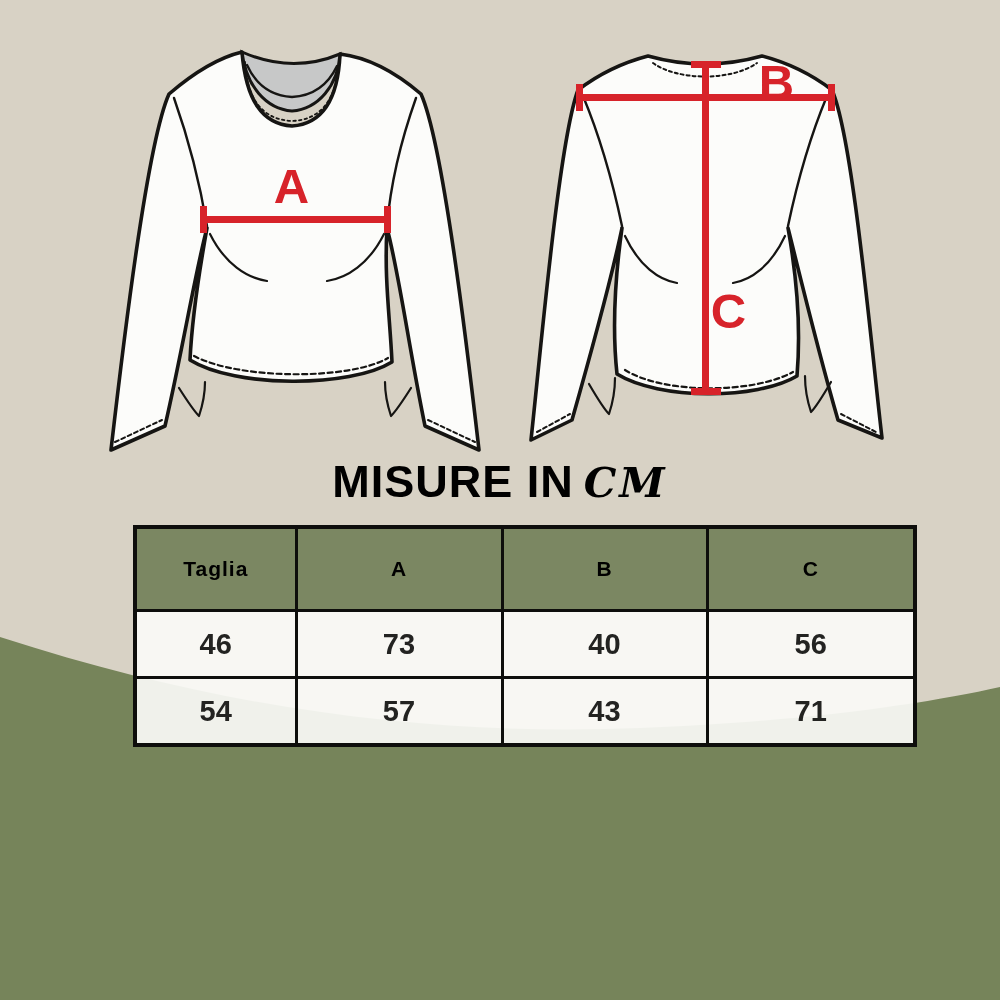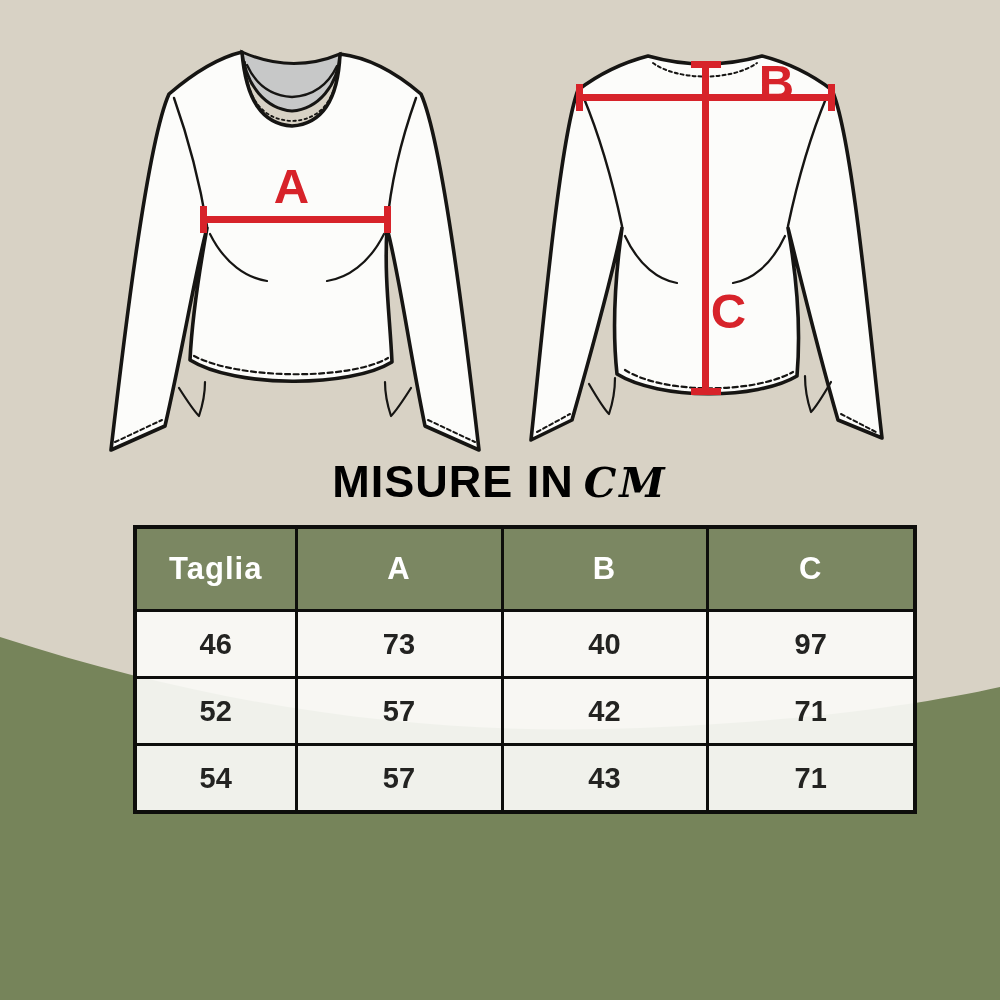--- a/index.html
+++ b/index.html
@@ -48,22 +48,22 @@
   
   table.size-table{
     position:absolute;left:133px;top:525px;width:784px;
     border-collapse:collapse;table-layout:fixed;
     border:4px solid #0e0e0c;
   }
   table.size-table th,table.size-table td{
     border:3px solid #0e0e0c;text-align:center;vertical-align:middle;padding:0;
   }
   table.size-table th{
-    height:80px;background:#7b8762;color:#ffffff;
-    font-size:31px;font-weight:700;letter-spacing:1px;
+    height:80px;background:#7b8762;color:#000000;
+    font-size:21px;font-weight:700;letter-spacing:1px;
   }
   table.size-table td{
     height:64px;background:rgba(250,250,246,0.93);
     color:#232321;font-size:29px;font-weight:700;
   }
 
   
   .ink{stroke:#161513;fill:none;stroke-linecap:round;stroke-linejoin:round;}
 </style>
 </head>
@@ -170,27 +170,21 @@
         <th>A</th>
         <th>B</th>
         <th>C</th>
       </tr>
     </thead>
     <tbody>
       <tr>
         <td>46</td>
         <td>73</td>
         <td>40</td>
-        <td>97</td>
-      </tr>
-      <tr>
-        <td>52</td>
-        <td>57</td>
-        <td>42</td>
-        <td>71</td>
+        <td>56</td>
       </tr>
       <tr>
         <td>54</td>
         <td>57</td>
         <td>43</td>
         <td>71</td>
       </tr>
     </tbody>
   </table>
 

